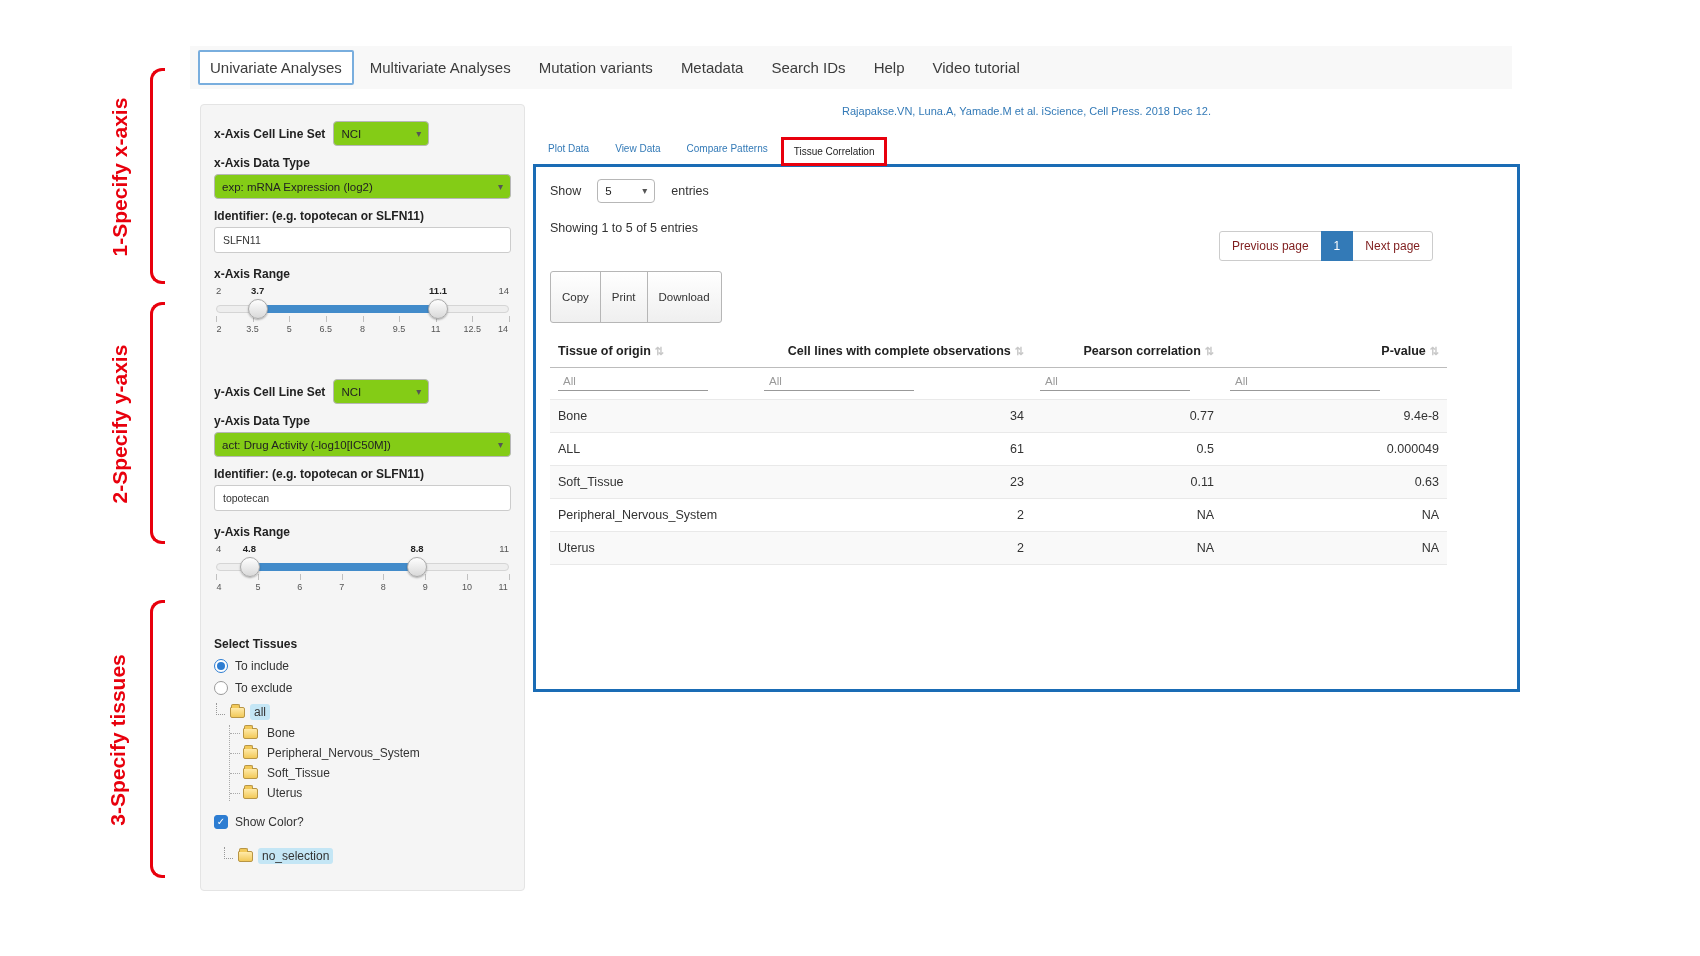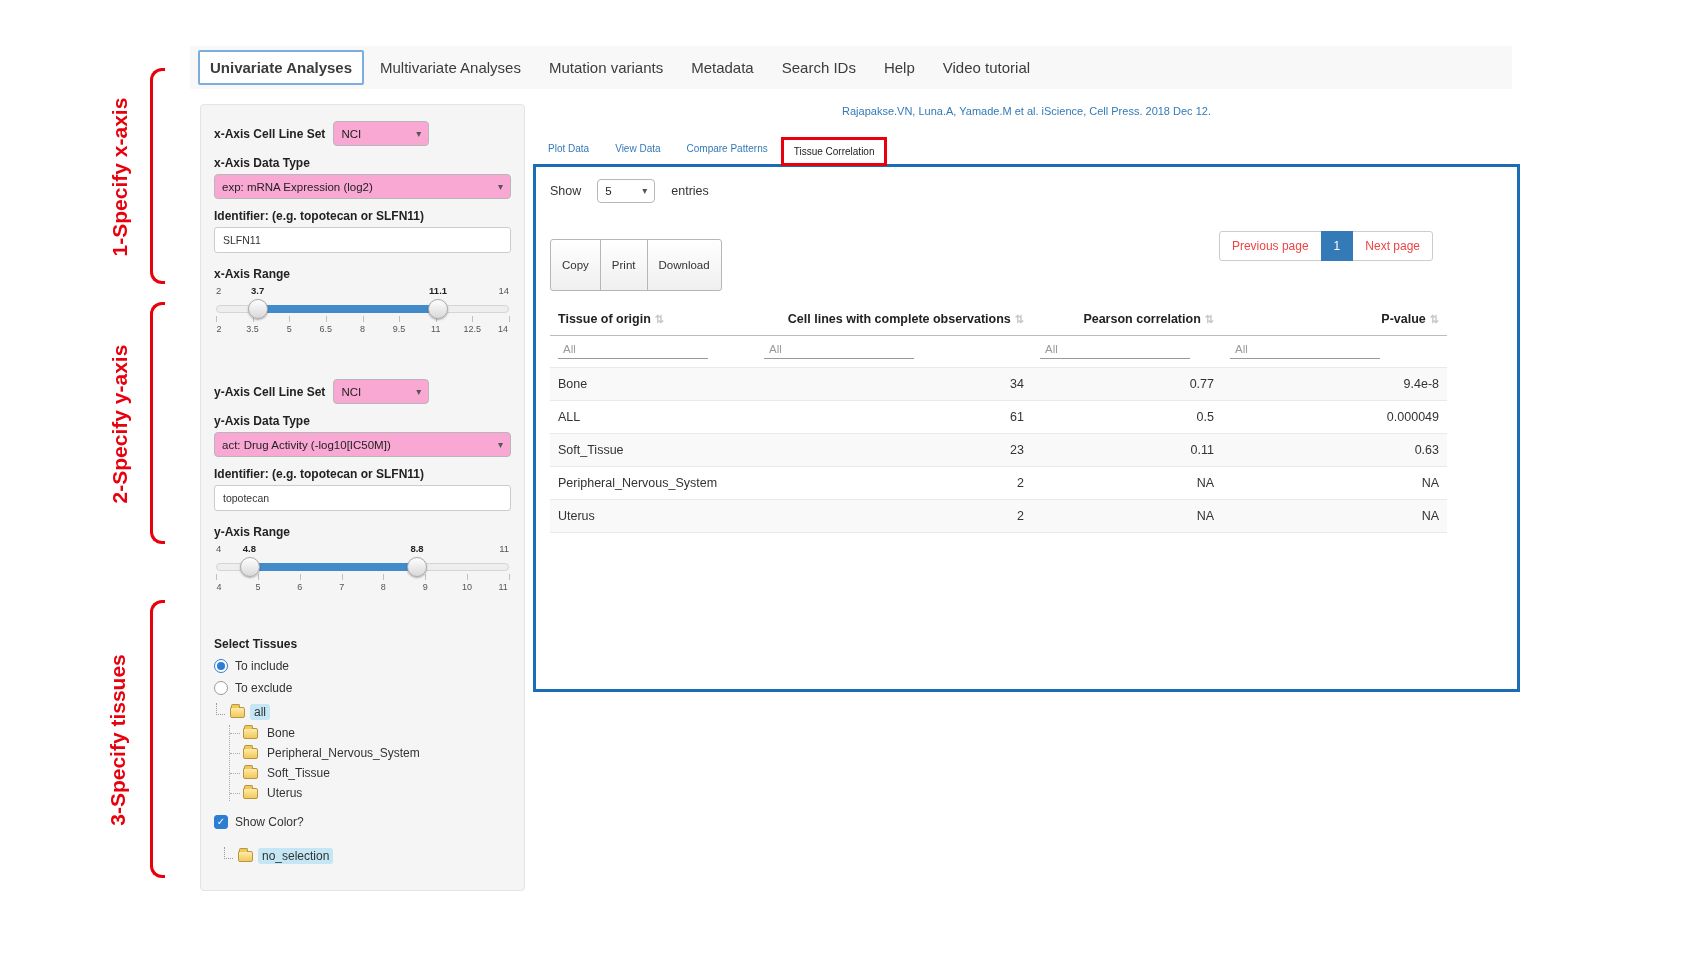--- a/index.html
+++ b/index.html
@@ -6,28 +6,28 @@
   html,body { background:#fff; }
   body { width:1700px; height:956px; position:relative; font-family:"Liberation Sans", sans-serif; color:#333; overflow:hidden; }
 
   
   .vlabel { position:absolute; color:#e8000d; font-weight:bold; font-size:21px; white-space:nowrap; transform:rotate(-90deg); transform-origin:center; width:180px; text-align:center; }
   .bracket { position:absolute; width:15px; border:3px solid #e8000d; border-right:none; border-radius:12px 0 0 12px; }
 
   
   .navbar { position:absolute; left:190px; top:46px; width:1322px; height:43px; background:#f8f8f8; display:flex; align-items:center; padding-left:8px; }
   .nav-tab { font-size:15px; color:#3c3c3c; padding:9px 12px; margin-right:4px; cursor:pointer; white-space:nowrap; }
-  .nav-tab.active { background:#fff; border:2px solid #79aede; border-radius:2px; padding:7px 10px;font-weight:bold; }
+  .nav-tab.active { background:#fff; border:2px solid #79aede; border-radius:2px; padding:7px 10px; }
 
   
   .sidebar { position:absolute; left:200px; top:104px; width:325px; height:787px; background:#f5f5f5; border:1px solid #e4e4e4; border-radius:4px; padding:16px 13px; font-size:12px; overflow:hidden; }
   .flabel { font-weight:bold; font-size:12px; color:#222; margin-bottom:4px; }
   .inline-field { display:flex; align-items:center; gap:8px; margin-bottom:10px; }
   .inline-field .flabel { margin-bottom:0; }
-  .sel { background:#f9a8d4; border:1px solid #b7b7b7; border-radius:4px; height:25px; display:flex; align-items:center; justify-content:space-between; padding:0 7px; font-size:11.5px; color:#222; cursor:pointer; }
+  .sel { background:#84cc16; border:1px solid #b7b7b7; border-radius:4px; height:25px; display:flex; align-items:center; justify-content:space-between; padding:0 7px; font-size:11.5px; color:#222; cursor:pointer; }
   .sel .chev { color:#555; font-size:10px; margin-left:6px; }
   .sel.small { width:96px; }
   .sel.full { width:100%; margin-bottom:10px; }
   .tinput { width:100%; height:26px; border:1px solid #ccc; border-radius:3px; background:#fff; font-size:10.5px; padding:0 8px; color:#333; font-family:"Liberation Sans", sans-serif; margin-bottom:14px; }
 
   
   .slider { position:relative; height:60px; margin:4px 2px 34px 2px; }
   .s-top { position:relative; height:16px; font-size:9.5px; color:#555; }
   .s-top .s-min { position:absolute; left:0; }
   .s-top .s-max { position:absolute; right:0; }
@@ -66,21 +66,21 @@
   .subtabs { display:flex; align-items:center; margin-top:15px; padding-left:2px; }
   .subtab { color:#337ab7; font-size:10px; padding:8px 13px; cursor:pointer; white-space:nowrap; }
   .subtab.active { color:#222; background:#fff; border:3px solid #e8000d; padding:6px 10px; margin-bottom:-6px; position:relative; z-index:3; }
 
   .blue-panel { position:relative; border:3px solid #1a6cb5; background:#fff; margin-top:2px; height:528px; padding:12px 14px; }
   .show-row { display:flex; align-items:center; gap:16px; font-size:12.5px; color:#333; }
   .sel.entries { width:58px; height:24px; background:#fff; }
   .showing-text { font-size:12.5px; color:#333; margin-top:18px; }
 
   .pagination { position:absolute; top:64px; right:84px; display:flex; font-size:12px; }
-  .page-btn { border:1px solid #ccc; background:#fff; color:#ef4444; padding:7px 12px; cursor:pointer; }
+  .page-btn { border:1px solid #ccc; background:#fff; color:#7f1d1d; padding:7px 12px; cursor:pointer; }
   .page-btn.prev { border-radius:3px 0 0 3px; }
   .page-btn.next { border-radius:0 3px 3px 0; margin-left:-1px; }
   .page-btn.current { background:#337ab7; border-color:#337ab7; color:#fff; margin-left:-1px; z-index:1; }
 
   .dt-buttons { display:flex; margin-top:36px; }
   .dt-btn { border:1px solid #b6b6b6; background:linear-gradient(#fff,#efefef); font-size:11.5px; color:#333; padding:19px 11px; cursor:pointer; margin-left:-1px; }
   .dt-btn:first-child { border-radius:3px 0 0 3px; margin-left:0; }
   .dt-btn:last-child { border-radius:0 3px 3px 0; }
 
   table.dt { border-collapse:collapse; width:897px; margin-top:12px; font-size:12.5px; table-layout:fixed; }
@@ -296,20 +296,21 @@
 
       <div class="show-row">
         <span>Show</span>
         <div class="sel entries">
           <span>5</span>
           <span class="chev">▾</span>
         </div>
         <span>entries</span>
       </div>
 
+      <div class="showing-text">Showing 1 to 5 of 5 entries</div>
 
       <div class="pagination">
         <div class="page-btn prev">Previous page</div>
         <div class="page-btn current">1</div>
         <div class="page-btn next">Next page</div>
       </div>
 
       <div class="dt-buttons">
         <div class="dt-btn">Copy</div>
         <div class="dt-btn">Print</div>

